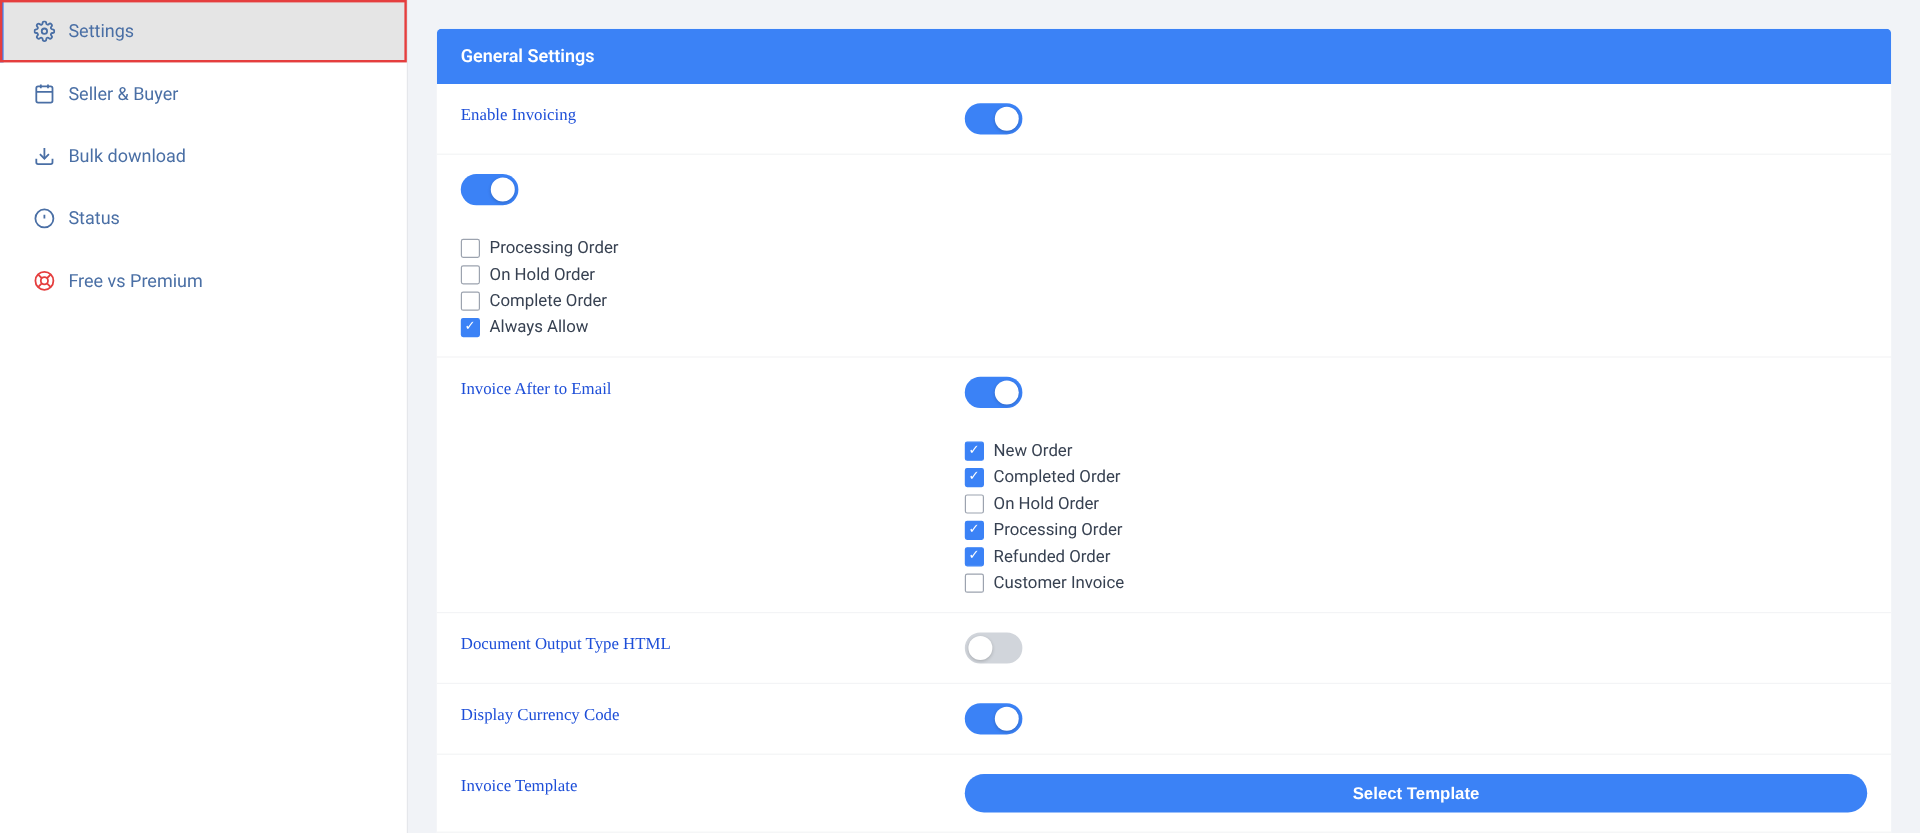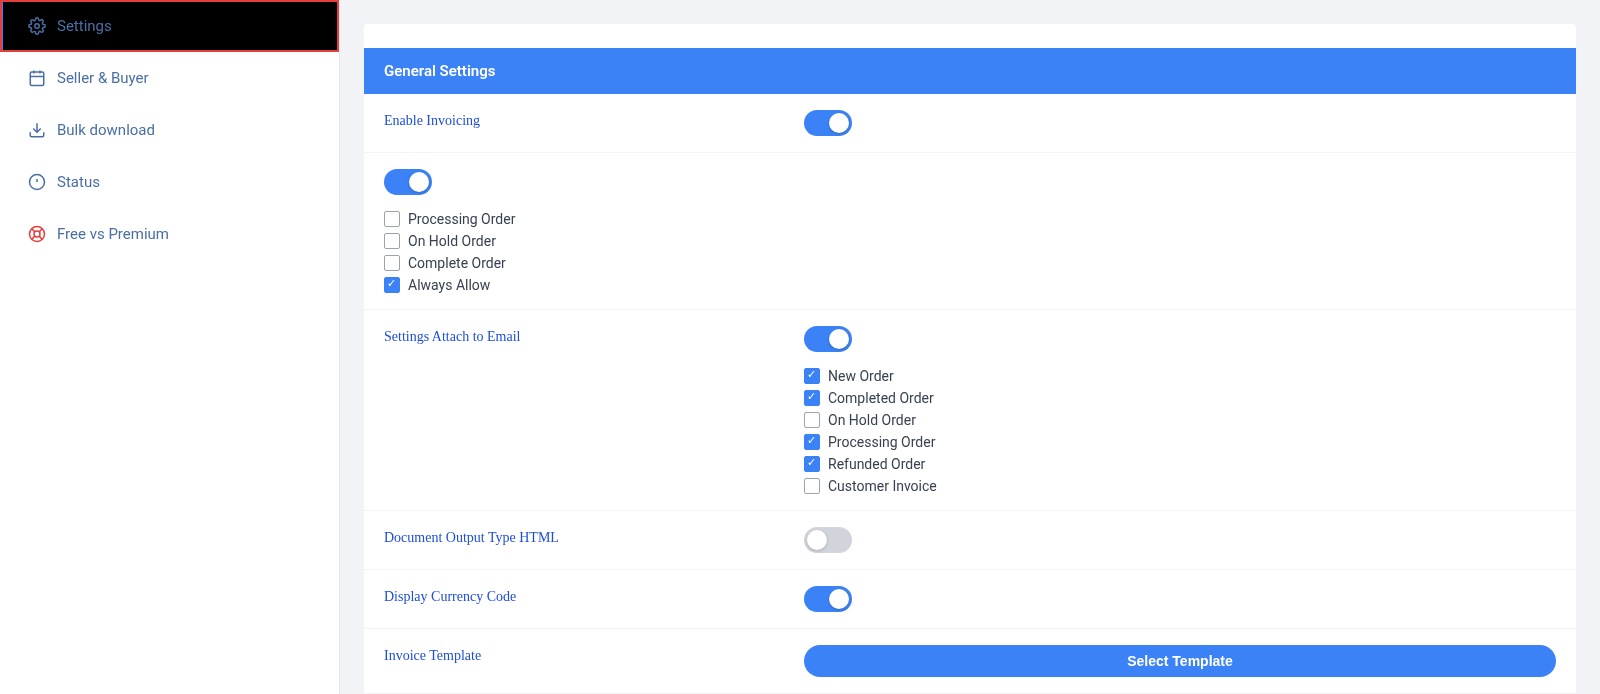--- a/index.html
+++ b/index.html
@@ -25,21 +25,21 @@
       align-items: center;
       gap: 10px;
       padding: 16px 24px;
       cursor: pointer;
       color: #4a6fa5;
       font-size: 15px;
       border-left: 3px solid transparent;
     }
     .sidebar-item.active {
       border-left: 3px solid #3b82f6;
-      background: #000000;
+      background: #e5e5e5;
       outline: 2px solid #e53e3e;
       outline-offset: -2px;
     }
     .sidebar-item .icon {
       width: 20px;
       height: 20px;
       display: flex;
       align-items: center;
       justify-content: center;
       color: #4a6fa5;
@@ -62,21 +62,20 @@
       border-radius: 4px;
       overflow: hidden;
     }
 
     .panel-header {
       background: #3b82f6;
       color: #fff;
       font-size: 15px;
       font-weight: 600;
       padding: 14px 20px;
-      margin-top: 24px;
     }
 
     .settings-row {
       display: flex;
       align-items: flex-start;
       padding: 16px 20px;
       border-bottom: 1px solid #f3f4f6;
     }
     .settings-row:last-child {
       border-bottom: none;
@@ -86,21 +85,21 @@
       min-width: 420px;
       font-size: 14px;
       color: #1d4ed8;
       padding-top: 3px;
       font-family: Liberation Serif, serif;
     }
     .row-control {
       flex: 1;
       display: flex;
       flex-direction: column;
-      gap: 12px;
+      gap: 24px;
     }
 
     
     .toggle {
       position: relative;
       width: 48px;
       height: 26px;
       cursor: pointer;
     }
     .toggle-slider {
@@ -278,21 +277,21 @@
           </div>
           <div class="checkbox-item">
             <span class="checkbox-box checked"></span>
             <span>Always Allow</span>
           </div>
         </div>
       </div>
     </div>
 
     <div class="settings-row">
-      <div class="row-label">Settings Attach to Email</div>
+      <div class="row-label">Invoice After to Email</div>
       <div class="row-control">
         <label class="toggle on">
 
           <span class="toggle-slider"></span>
         </label>
         <div class="checkbox-group">
           <div class="checkbox-item">
             <span class="checkbox-box checked"></span>
             <span>New Order</span>
           </div>

